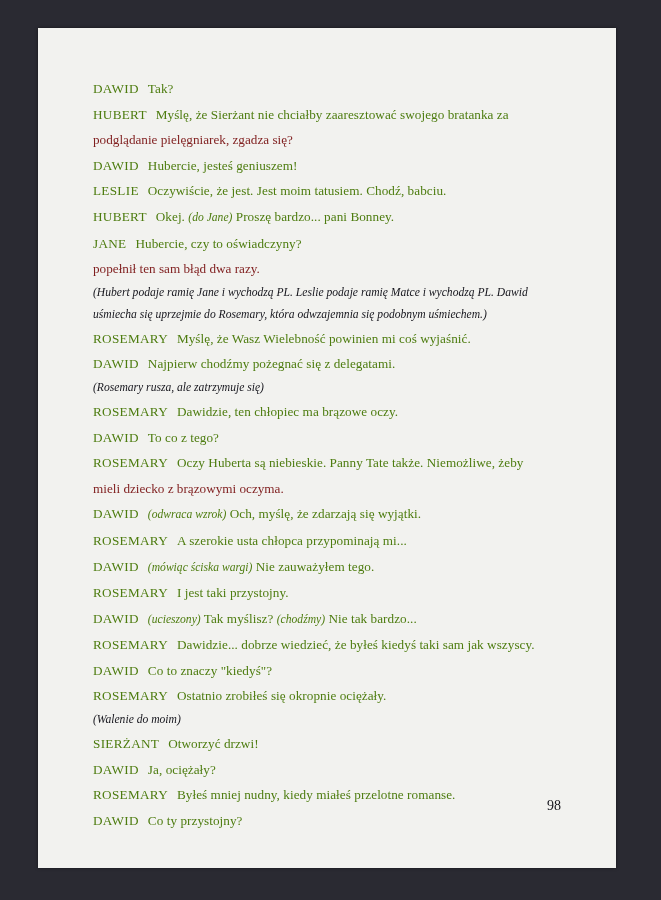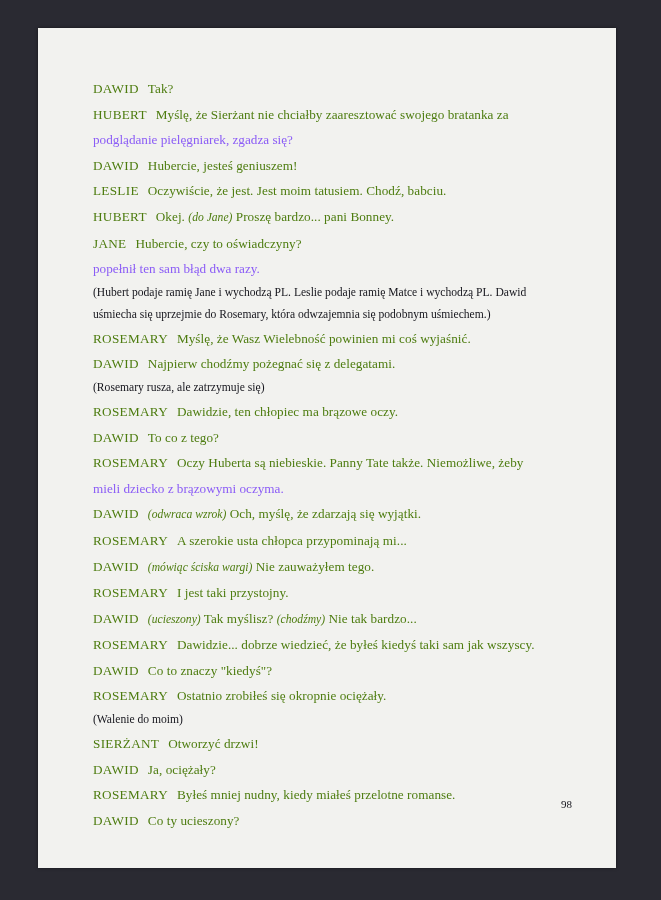--- a/index.html
+++ b/index.html
@@ -44,39 +44,40 @@
     letter-spacing: 0.3px;
   }
   .sp-gap {
     display: inline-block;
     width: 9px;
   }
   .dialogue {
     letter-spacing: 0.05px;
   }
   .stage {
+    font-style: italic;
     font-size: 11.6px;
     line-height: 22px;
     color: #15151c;
   }
   .stage-inline {
     font-style: italic;
     font-size: 11.6px;
     margin-top: 32px;
   }
   .cont {
     font-size: 13.2px;
     line-height: 25.6px;
-    color: #8b5cf6;
+    color: #7f1d1d;
   }
   .page-number {
     position: absolute;
-    right: 44px;
+    right: 55px;
     top: 770px;
-    font-size: 11px;
+    font-size: 14px;
     color: #15151c;
     font-family: "Liberation Serif", serif;
   }
 </style>
 </head>
 <body>
 
 <div class="page-backdrop">
   <div class="page-sheet">
     <div class="page-inner">
@@ -103,18 +104,18 @@
           <div class="line"><span class="speaker">DAWID</span><span class="sp-gap"></span><span class="stage-inline">(mówiąc ściska wargi)</span><span class="dialogue"> Nie zauważyłem tego.</span></div>
           <div class="line"><span class="speaker">ROSEMARY</span><span class="sp-gap"></span><span class="dialogue">I jest taki przystojny.</span></div>
           <div class="line"><span class="speaker">DAWID</span><span class="sp-gap"></span><span class="stage-inline">(ucieszony)</span><span class="dialogue"> Tak myślisz? </span><span class="stage-inline">(chodźmy)</span><span class="dialogue"> Nie tak bardzo...</span></div>
           <div class="line"><span class="speaker">ROSEMARY</span><span class="sp-gap"></span><span class="dialogue">Dawidzie... dobrze wiedzieć, że byłeś kiedyś taki sam jak wszyscy.</span></div>
           <div class="line"><span class="speaker">DAWID</span><span class="sp-gap"></span><span class="dialogue">Co to znaczy "kiedyś"?</span></div>
           <div class="line"><span class="speaker">ROSEMARY</span><span class="sp-gap"></span><span class="dialogue">Ostatnio zrobiłeś się okropnie ociężały.</span></div>
           <div class="stage">(Walenie do moim)</div>
           <div class="line"><span class="speaker">SIERŻANT</span><span class="sp-gap"></span><span class="dialogue">Otworzyć drzwi!</span></div>
           <div class="line"><span class="speaker">DAWID</span><span class="sp-gap"></span><span class="dialogue">Ja, ociężały?</span></div>
           <div class="line"><span class="speaker">ROSEMARY</span><span class="sp-gap"></span><span class="dialogue">Byłeś mniej nudny, kiedy miałeś przelotne romanse.</span></div>
-          <div class="line"><span class="speaker">DAWID</span><span class="sp-gap"></span><span class="dialogue">Co ty ucieszony?</span></div>
+          <div class="line"><span class="speaker">DAWID</span><span class="sp-gap"></span><span class="dialogue">Co ty przystojny?</span></div>
         </div>
     </div>
     <div class="page-number">98</div>
   </div>
 </div>
 
 </body></html>

